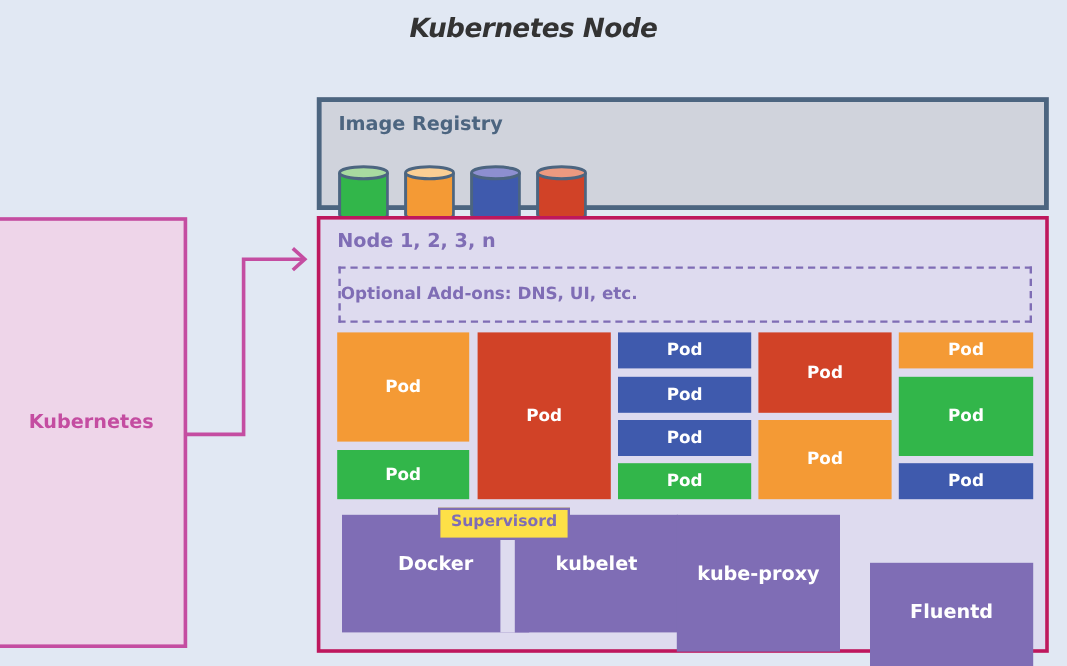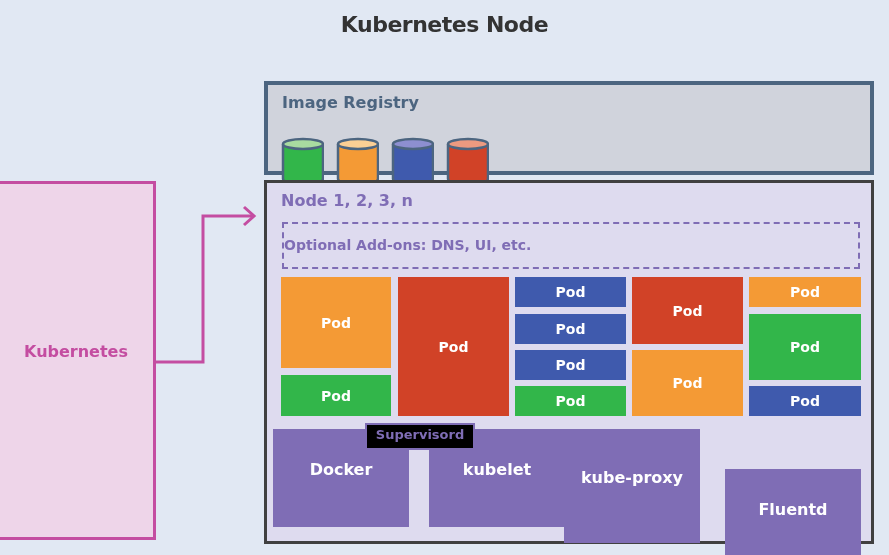--- a/index.html
+++ b/index.html
@@ -1,32 +1,32 @@
 <!DOCTYPE html>
 <html><head>
 <meta charset="utf-8">
 <style>
   html, body { margin:0; padding:0; }
   body { width:889px; height:555px; background:#e1e8f3; position:relative; overflow:hidden;
          font-family:"DejaVu Sans", sans-serif; }
   .abs { position:absolute; box-sizing:border-box; }
-  .title { left:0; width:889px; top:12px; text-align:center; font-size:22px; font-weight:bold; color:#333; letter-spacing:-0.5px; }
+  .title { left:0; width:889px; top:12px; text-align:center; font-size:22px; font-weight:bold; color:#333; letter-spacing:-0.5px;font-style:italic; }
   .registry { left:264px; top:69px; width:610px; height:94px; background:#d0d3dc; border:4px solid #4c6580;margin-top:12px; }
   .registry-label { left:14px; top:8px; font-size:16px; font-weight:bold; color:#4c6580; }
   .cyl { top:52px; width:44px; height:48px; }
   .master { left:-4px; top:181px; width:160px; height:359px; background:#eed5e9; border:3px solid #c44da1; }
   .master-label { left:0; width:100%; top:156px; text-align:center; font-size:16px; font-weight:bold; color:#c44da1; line-height:24px; }
-  .node { left:264px; top:180px; width:610px; height:364px; background:#dedbef; border:3px solid #404040; }
+  .node { left:264px; top:180px; width:610px; height:364px; background:#dedbef; border:3px solid #be185d; }
   .node-label { left:14px; top:8px; font-size:16px; font-weight:bold; color:#7f6db5; }
   .addons { left:15px; top:39px; width:578px; height:47px; border:2px dashed #7f6db5; 
             line-height:43px; font-size:14px; font-weight:bold; color:#7f6db5; }
   .pod { display:flex; align-items:center; justify-content:center; color:#fff; font-size:14px; font-weight:bold; }
   .orange { background:#f49a35; } .red { background:#d14227; } .blue { background:#3f5aad; } .green { background:#32b64a; }
   .svc { background:#7f6db5; color:#fff; font-weight:bold; font-size:16px; display:flex; align-items:center; justify-content:center; padding-bottom:18px; }
-  .supervisord { background:#000000; border:2px solid #7f6db5; color:#7f6db5; font-size:13px; font-weight:bold; text-align:center; line-height:20px; }
+  .supervisord { background:#fde047; border:2px solid #7f6db5; color:#7f6db5; font-size:13px; font-weight:bold; text-align:center; line-height:20px; }
 </style>
 </head>
 <body>
 
 <div class="abs title">Kubernetes Node</div>
 
 <div class="abs registry">
   <div class="abs registry-label">Image Registry</div>
   <div id="cyls"></div>
 <svg class="abs cyl" width="46" height="50" style="left: 12px;">
@@ -68,19 +68,19 @@
   <div class="abs pod blue" style="left:248px;top:94px;width:111px;height:30px;">Pod</div>
   <div class="abs pod blue" style="left:248px;top:131px;width:111px;height:30px;">Pod</div>
   <div class="abs pod blue" style="left:248px;top:167px;width:111px;height:30px;">Pod</div>
   <div class="abs pod green" style="left:248px;top:203px;width:111px;height:30px;">Pod</div>
   <div class="abs pod red" style="left:365px;top:94px;width:111px;height:67px;">Pod</div>
   <div class="abs pod orange" style="left:365px;top:167px;width:111px;height:66px;">Pod</div>
   <div class="abs pod orange" style="left:482px;top:94px;width:112px;height:30px;">Pod</div>
   <div class="abs pod green" style="left:482px;top:131px;width:112px;height:66px;">Pod</div>
   <div class="abs pod blue" style="left:482px;top:203px;width:112px;height:30px;">Pod</div>
 
-  <div class="abs svc" style="left:6px;top:246px;width:136px;height:98px;">Docker</div>
+  <div class="abs svc" style="left:18px;top:246px;width:156px;height:98px;">Docker</div>
   <div class="abs svc" style="left:162px;top:246px;width:136px;height:98px;text-align:right;">kubelet</div>
   <div class="abs svc" style="left:297px;top:246px;width:136px;height:114px;">kube-proxy</div>
   <div class="abs svc" style="left:458px;top:246px;width:136px;height:98px;margin-top:40px;">Fluentd</div>
   <div class="abs" style="left:150px;top:260px;width:12px;height:84px;background:#dedbef;"></div>
   <div class="abs supervisord" style="left:98px;top:240px;width:110px;height:27px;">Supervisord</div>
 </div>
 
 </body></html>

